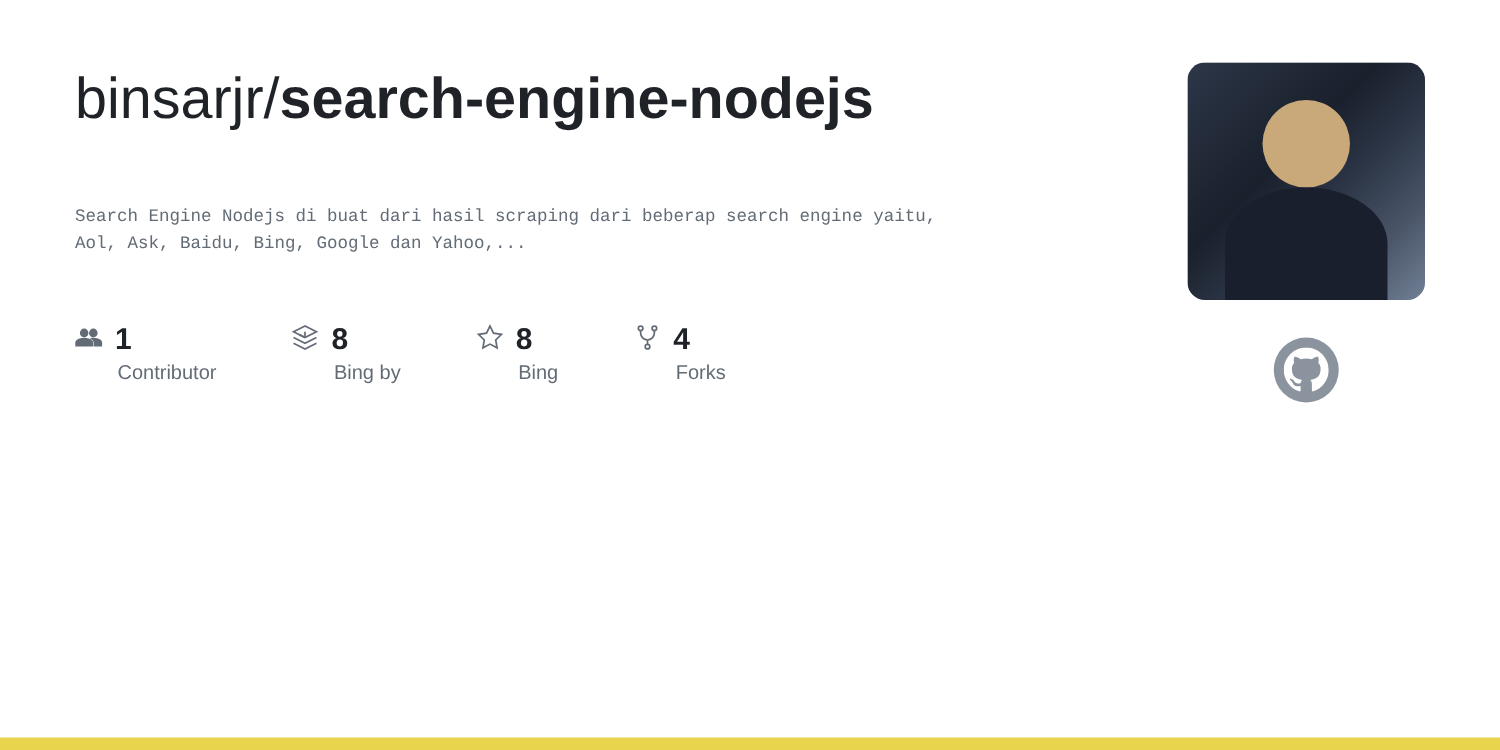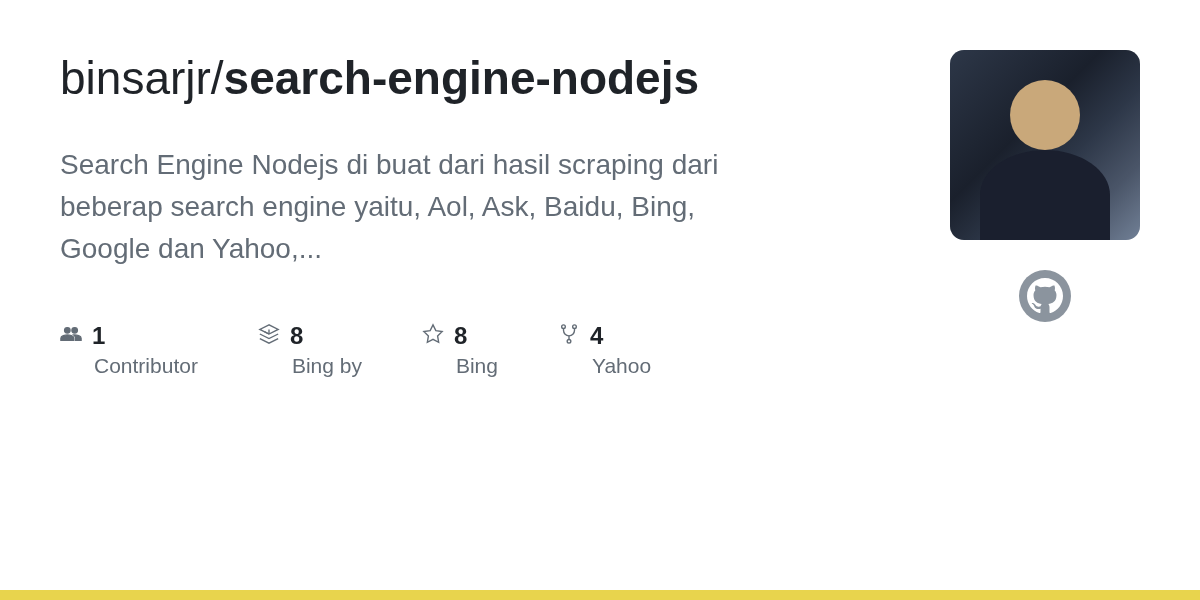--- a/index.html
+++ b/index.html
@@ -31,33 +31,34 @@
       display: flex;
       flex-direction: column;
       max-width: 820px;
     }
 
     .repo-title {
       font-size: 46px;
       font-weight: 400;
       color: #1f2328;
       line-height: 1.25;
-      margin-bottom: 36px;
+      margin-bottom: 56px;
     }
 
     .repo-title strong {
       font-weight: 700;
     }
 
     .repo-description {
-      font-size: 28px;
+      font-size: 14px;
       color: #636c76;
       line-height: 1.5;
       margin-bottom: 52px;
       max-width: 700px;
+      font-family: Liberation Mono, monospace;
     }
 
     .stats-row {
       display: flex;
       flex-direction: row;
       gap: 60px;
       align-items: flex-start;
     }
 
     .stat-item {
@@ -80,21 +81,21 @@
       line-height: 1;
     }
 
     .stat-number {
       font-size: 24px;
       font-weight: 600;
       color: #1f2328;
     }
 
     .stat-label {
-      font-size: 21px;
+      font-size: 16px;
       color: #636c76;
       padding-left: 34px;
       text-align: center;
     }
 
     .right-section {
       position: absolute;
       right: 60px;
       top: 50px;
       display: flex;
@@ -236,21 +237,21 @@
               <circle cx="6" cy="4" r="2"></circle>
               <circle cx="18" cy="4" r="2"></circle>
               <circle cx="12" cy="20" r="2"></circle>
               <path d="M6 6v2a6 6 0 0 0 6 6"></path>
               <path d="M18 6v2a6 6 0 0 1-6 6"></path>
               <line x1="12" y1="14" x2="12" y2="18"></line>
             </svg>
           </span>
           <span class="stat-number">4</span>
         </div>
-        <span class="stat-label">Yahoo</span>
+        <span class="stat-label">Forks</span>
       </div>
 
     </div>
   </div>
 
   <div class="right-section">
     <div class="avatar-container">
 
       <div class="avatar-placeholder">
         <div class="avatar-face"></div>

